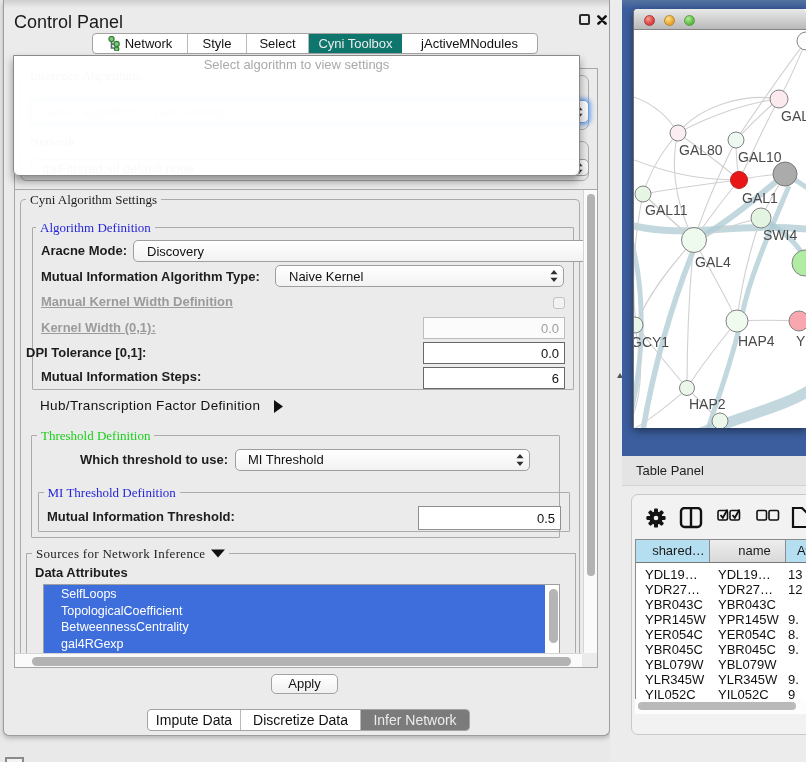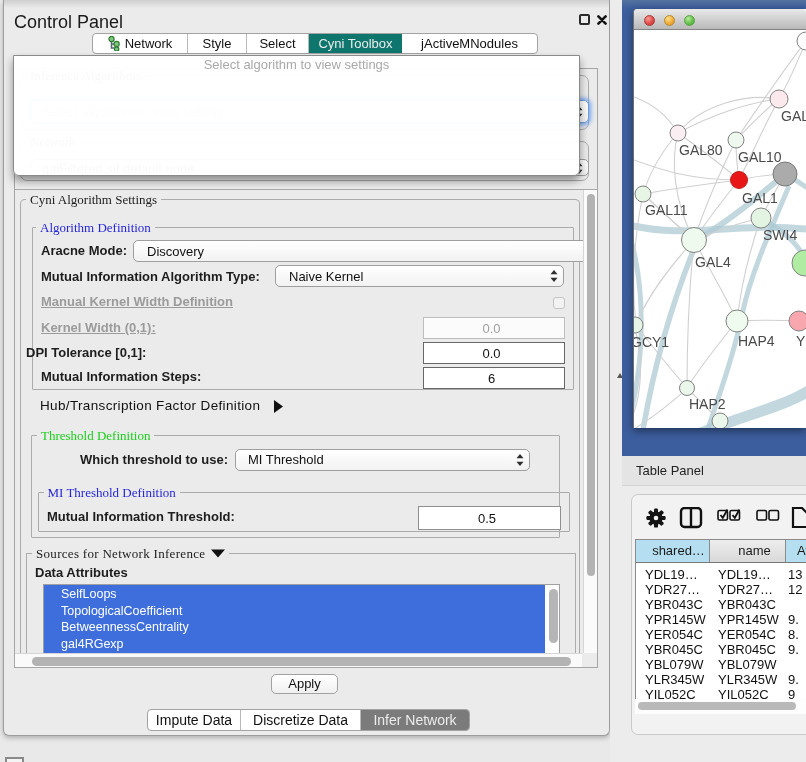--- a/index.html
+++ b/index.html
@@ -9,21 +9,21 @@
 .b { font-weight:bold; }
 .lbl { font-size:13px; font-weight:bold; color:#1d1d1d; }
 .dis { color:#9b9b9b;text-decoration:underline; }
 .combo {
   position:absolute; background:linear-gradient(#ffffff,#f2f2f2);
   border:1px solid #9f9f9f; border-radius:5px;
   font-size:13px; color:#111;
 }
 .combo .ar { position:absolute; right:5px; top:50%; width:8px; height:12px; transform:translateY(-50%); }
 .ar svg { display:block; }
-.tf { position:absolute; background:#fff; border:1px solid #686868; font-size:13px; color:#111; text-align:center; padding:3px 5px 0 0; }
+.tf { position:absolute; background:#fff; border:1px solid #686868; font-size:13px; color:#111; text-align:right; padding:3px 5px 0 0; }
 .grp { position:absolute; border:1px solid #ababab; border-radius:1px; }
 .grplbl { position:absolute; top:-8px; left:5px; background:#ebebeb; padding:0 4px; font-size:13px; white-space:nowrap;font-family:Liberation Serif, serif; }
 </style>
 </head>
 <body>
 
 <div class="abs" style="left:3px; top:0; width:607px; height:736px; background:#ebebeb; border:1px solid #9d9d9d; border-top:none; border-radius:0 0 6px 6px; box-shadow:0 2px 5px rgba(0,0,0,0.25);">
 
   <div class="abs" style="left:0; top:0; width:100%; height:8px; background:linear-gradient(#cfcfcf,#ebebeb);"></div>
 

